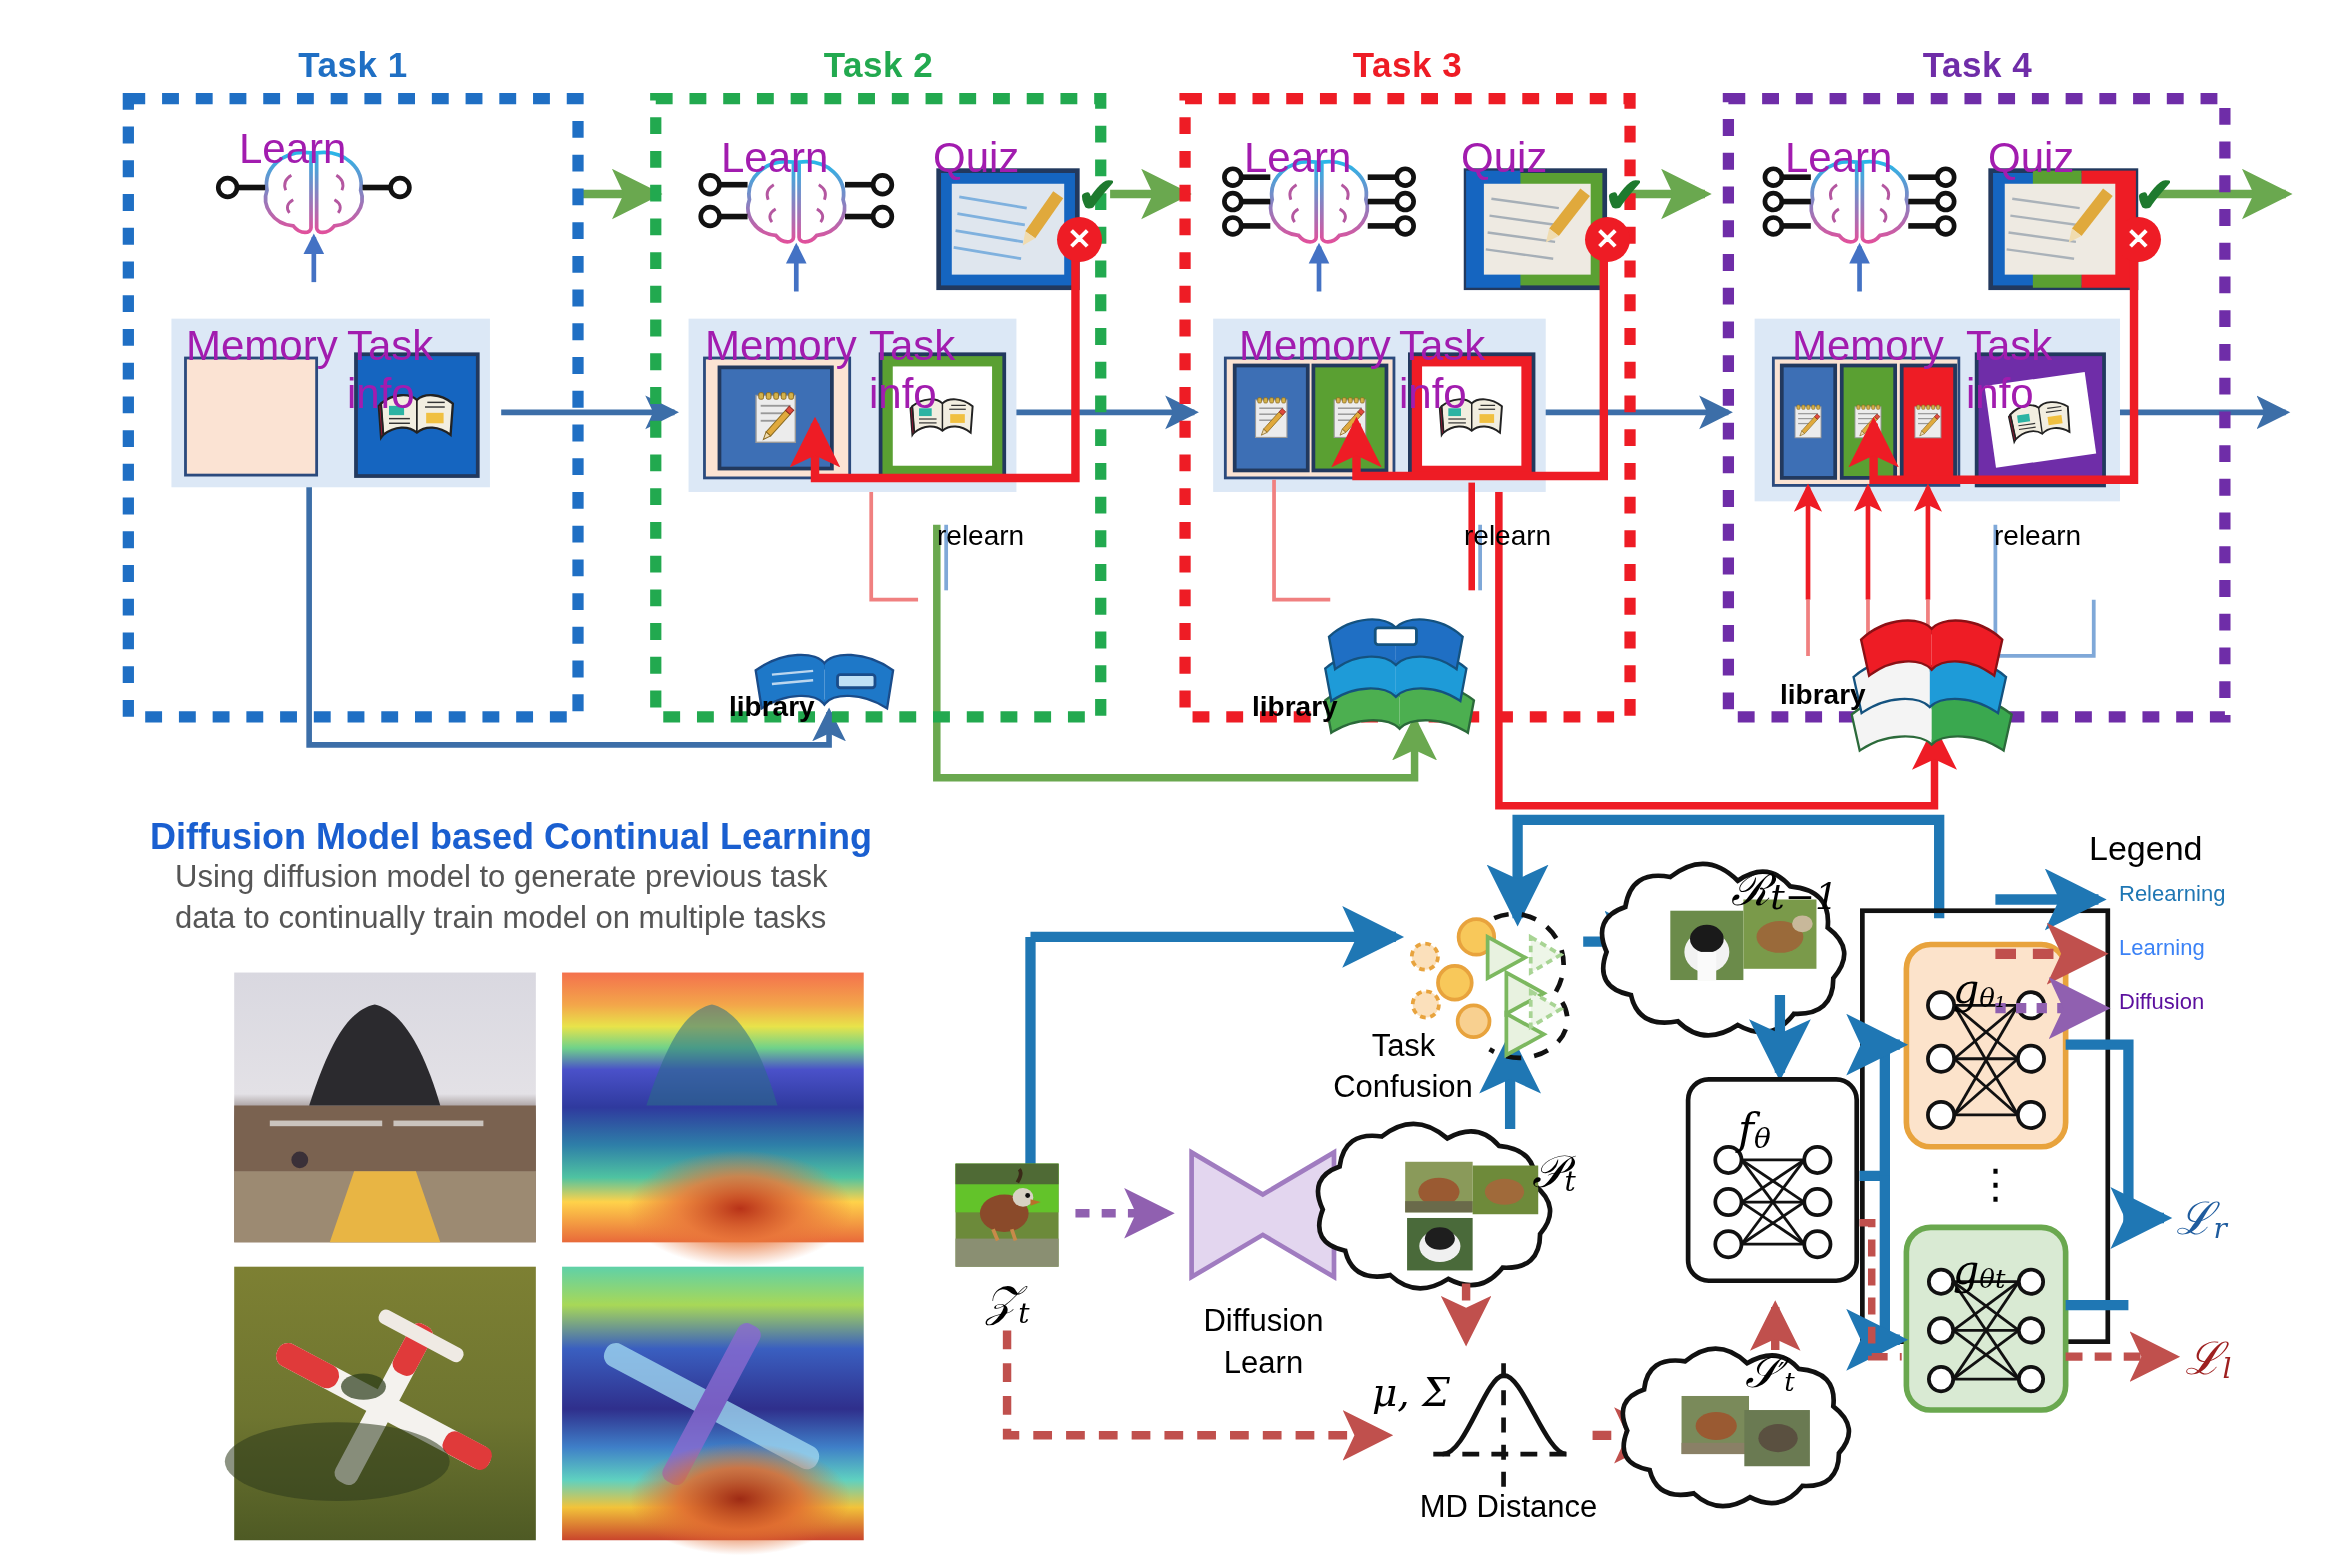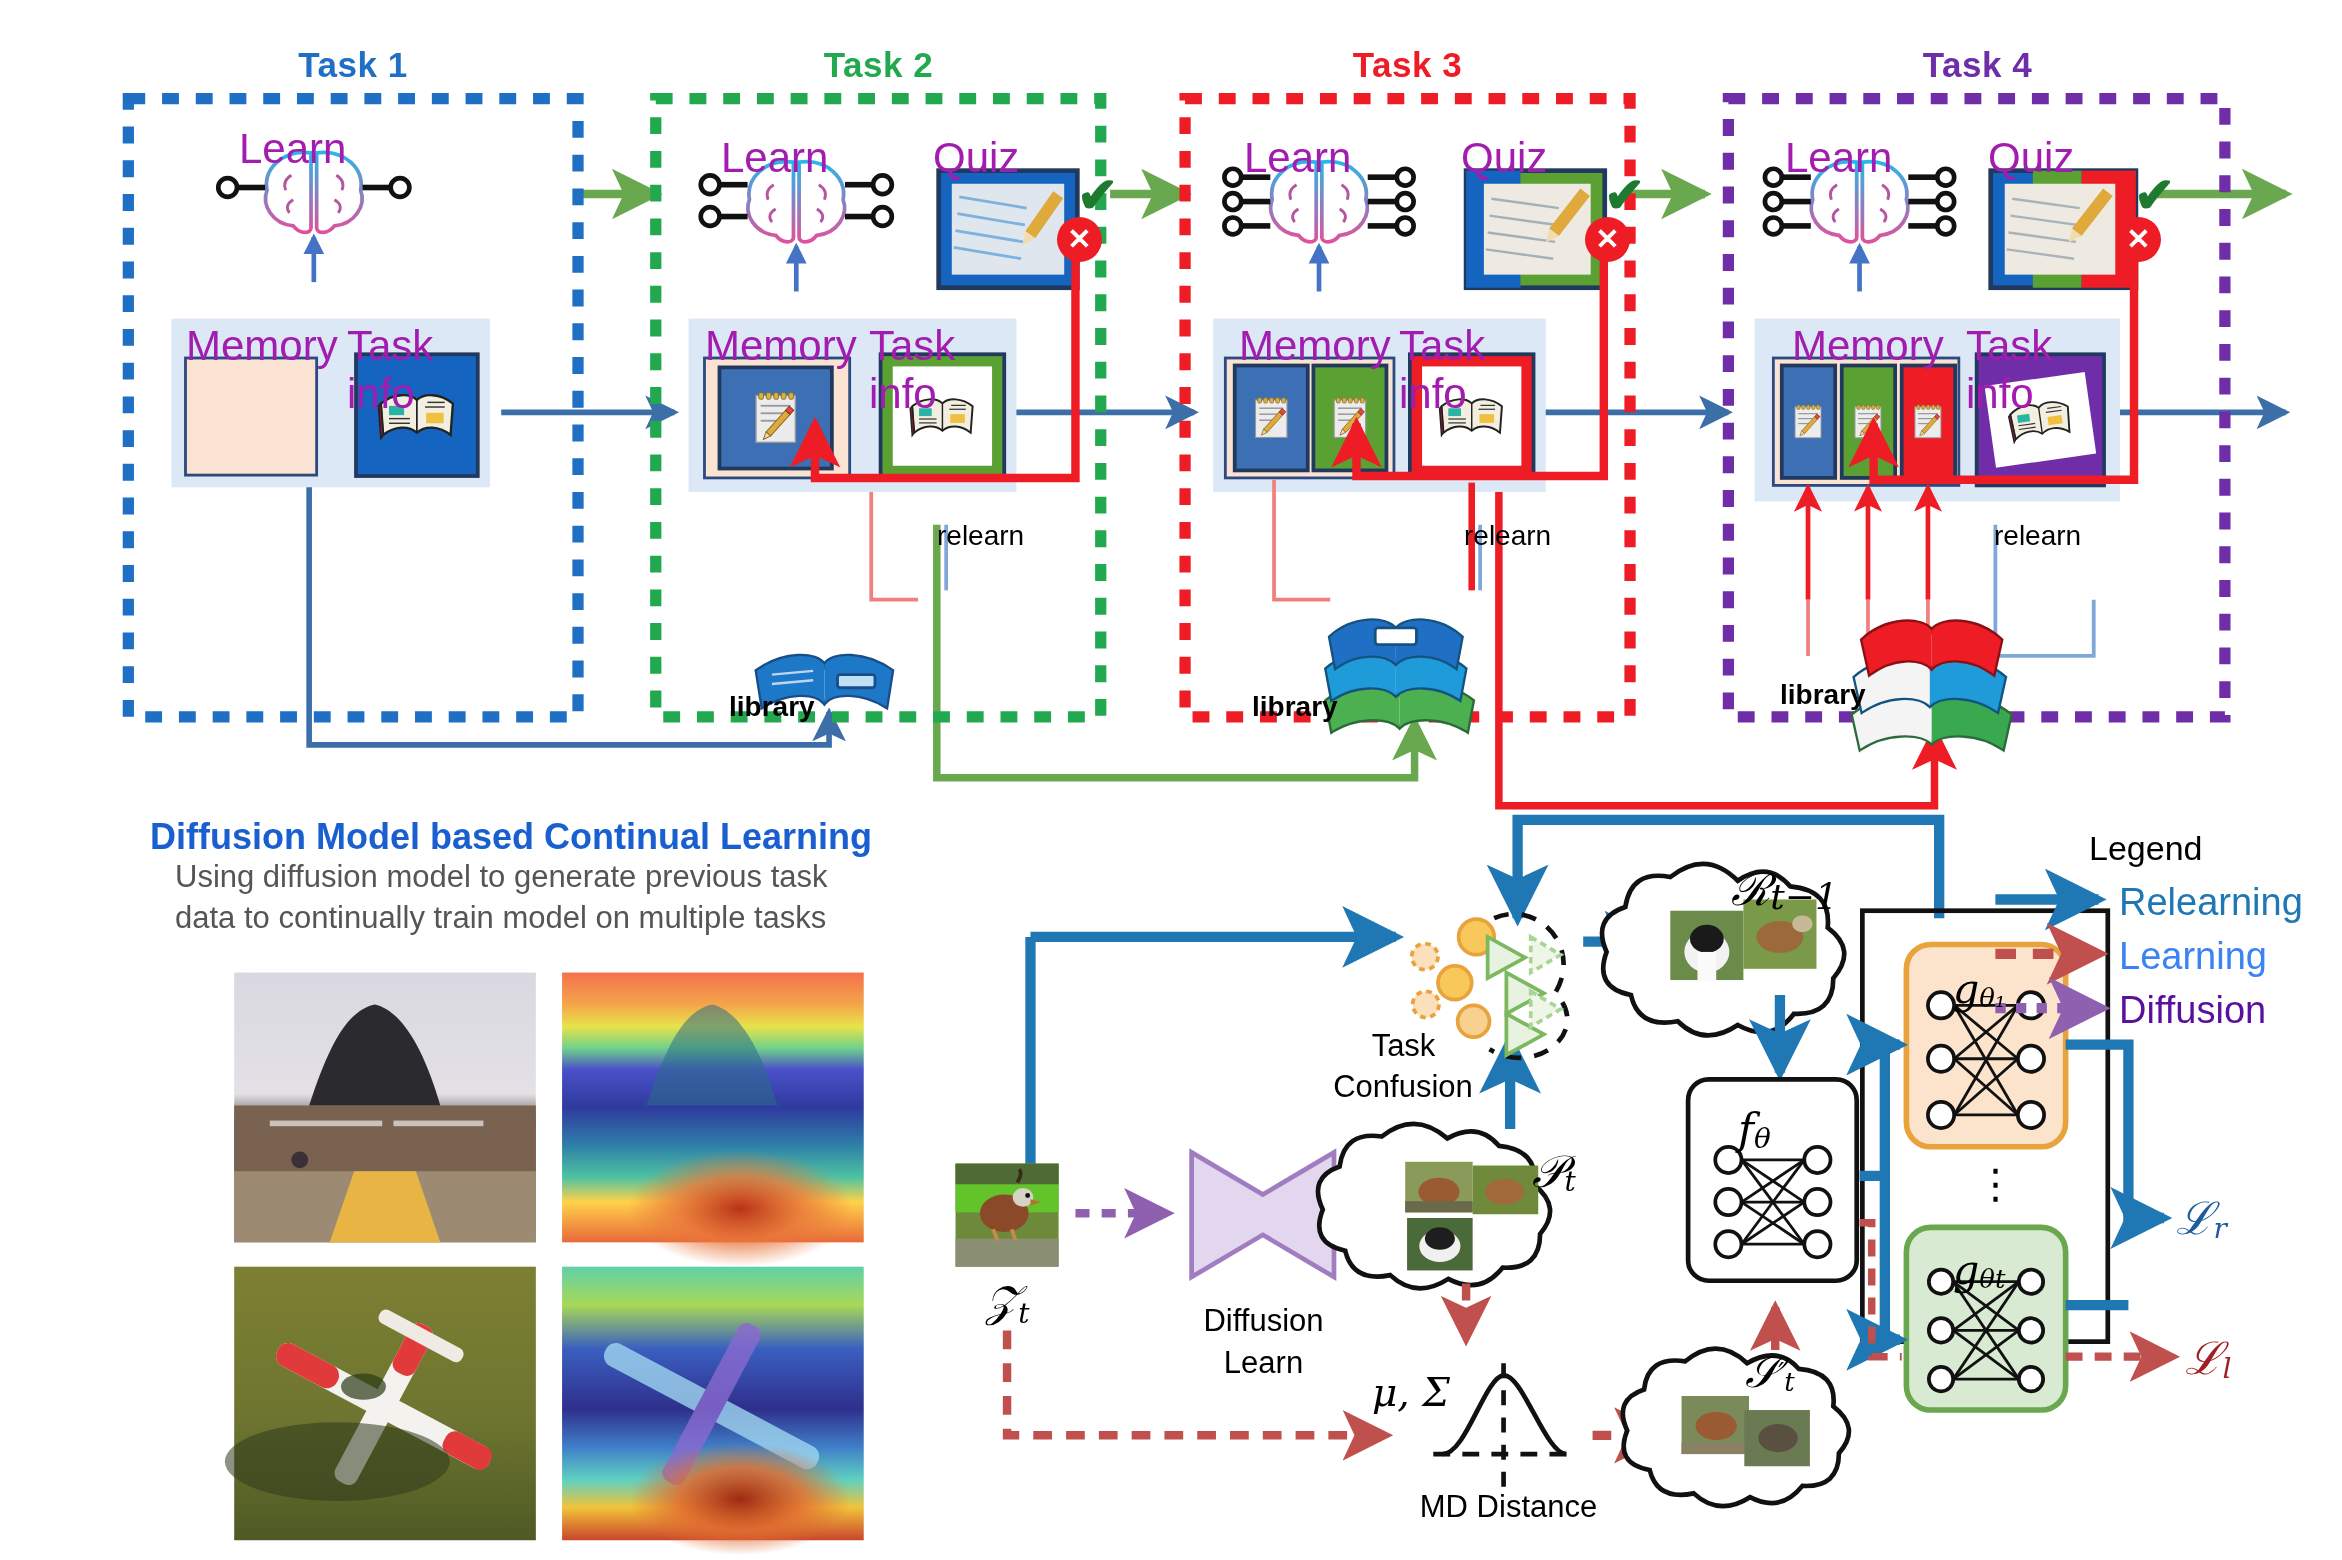--- a/index.html
+++ b/index.html
@@ -8,21 +8,21 @@
   .abs{position:absolute;}
   
   .task-title{font-weight:bold;font-size:35px;letter-spacing:0.5px;text-align:center;}
   .panel-label{font-size:42px;text-align:left;color:#a21caf;}
   .relearn-lbl{font-size:28px;color:#000;}
   .library-lbl{font-size:28px;font-weight:bold;color:#000;}
   
   .bl-title{font-size:36px;font-weight:bold;color:#1a5fd0;margin-top:8px;}
   .bl-sub{font-size:31px;color:#555;line-height:1.28;margin-left:8px;}
   .legend-title{font-size:34px;color:#000;}
-  .legend-lbl{font-size:38px;}
+  .legend-lbl{font-size:22px;}
   .math{font-family:"DejaVu Serif",serif;font-style:italic;}
   .cap{font-size:31px;color:#000;text-align:center;line-height:1.2;}
   svg{overflow:visible;}
 </style>
 </head>
 <body>
 
 <svg class="abs" style="left:0;top:0" width="2342" height="1561" viewBox="0 0 2500 1666">
   <defs>
     <marker id="ar-blue" markerWidth="7" markerHeight="7" refX="5.2" refY="3" orient="auto">

